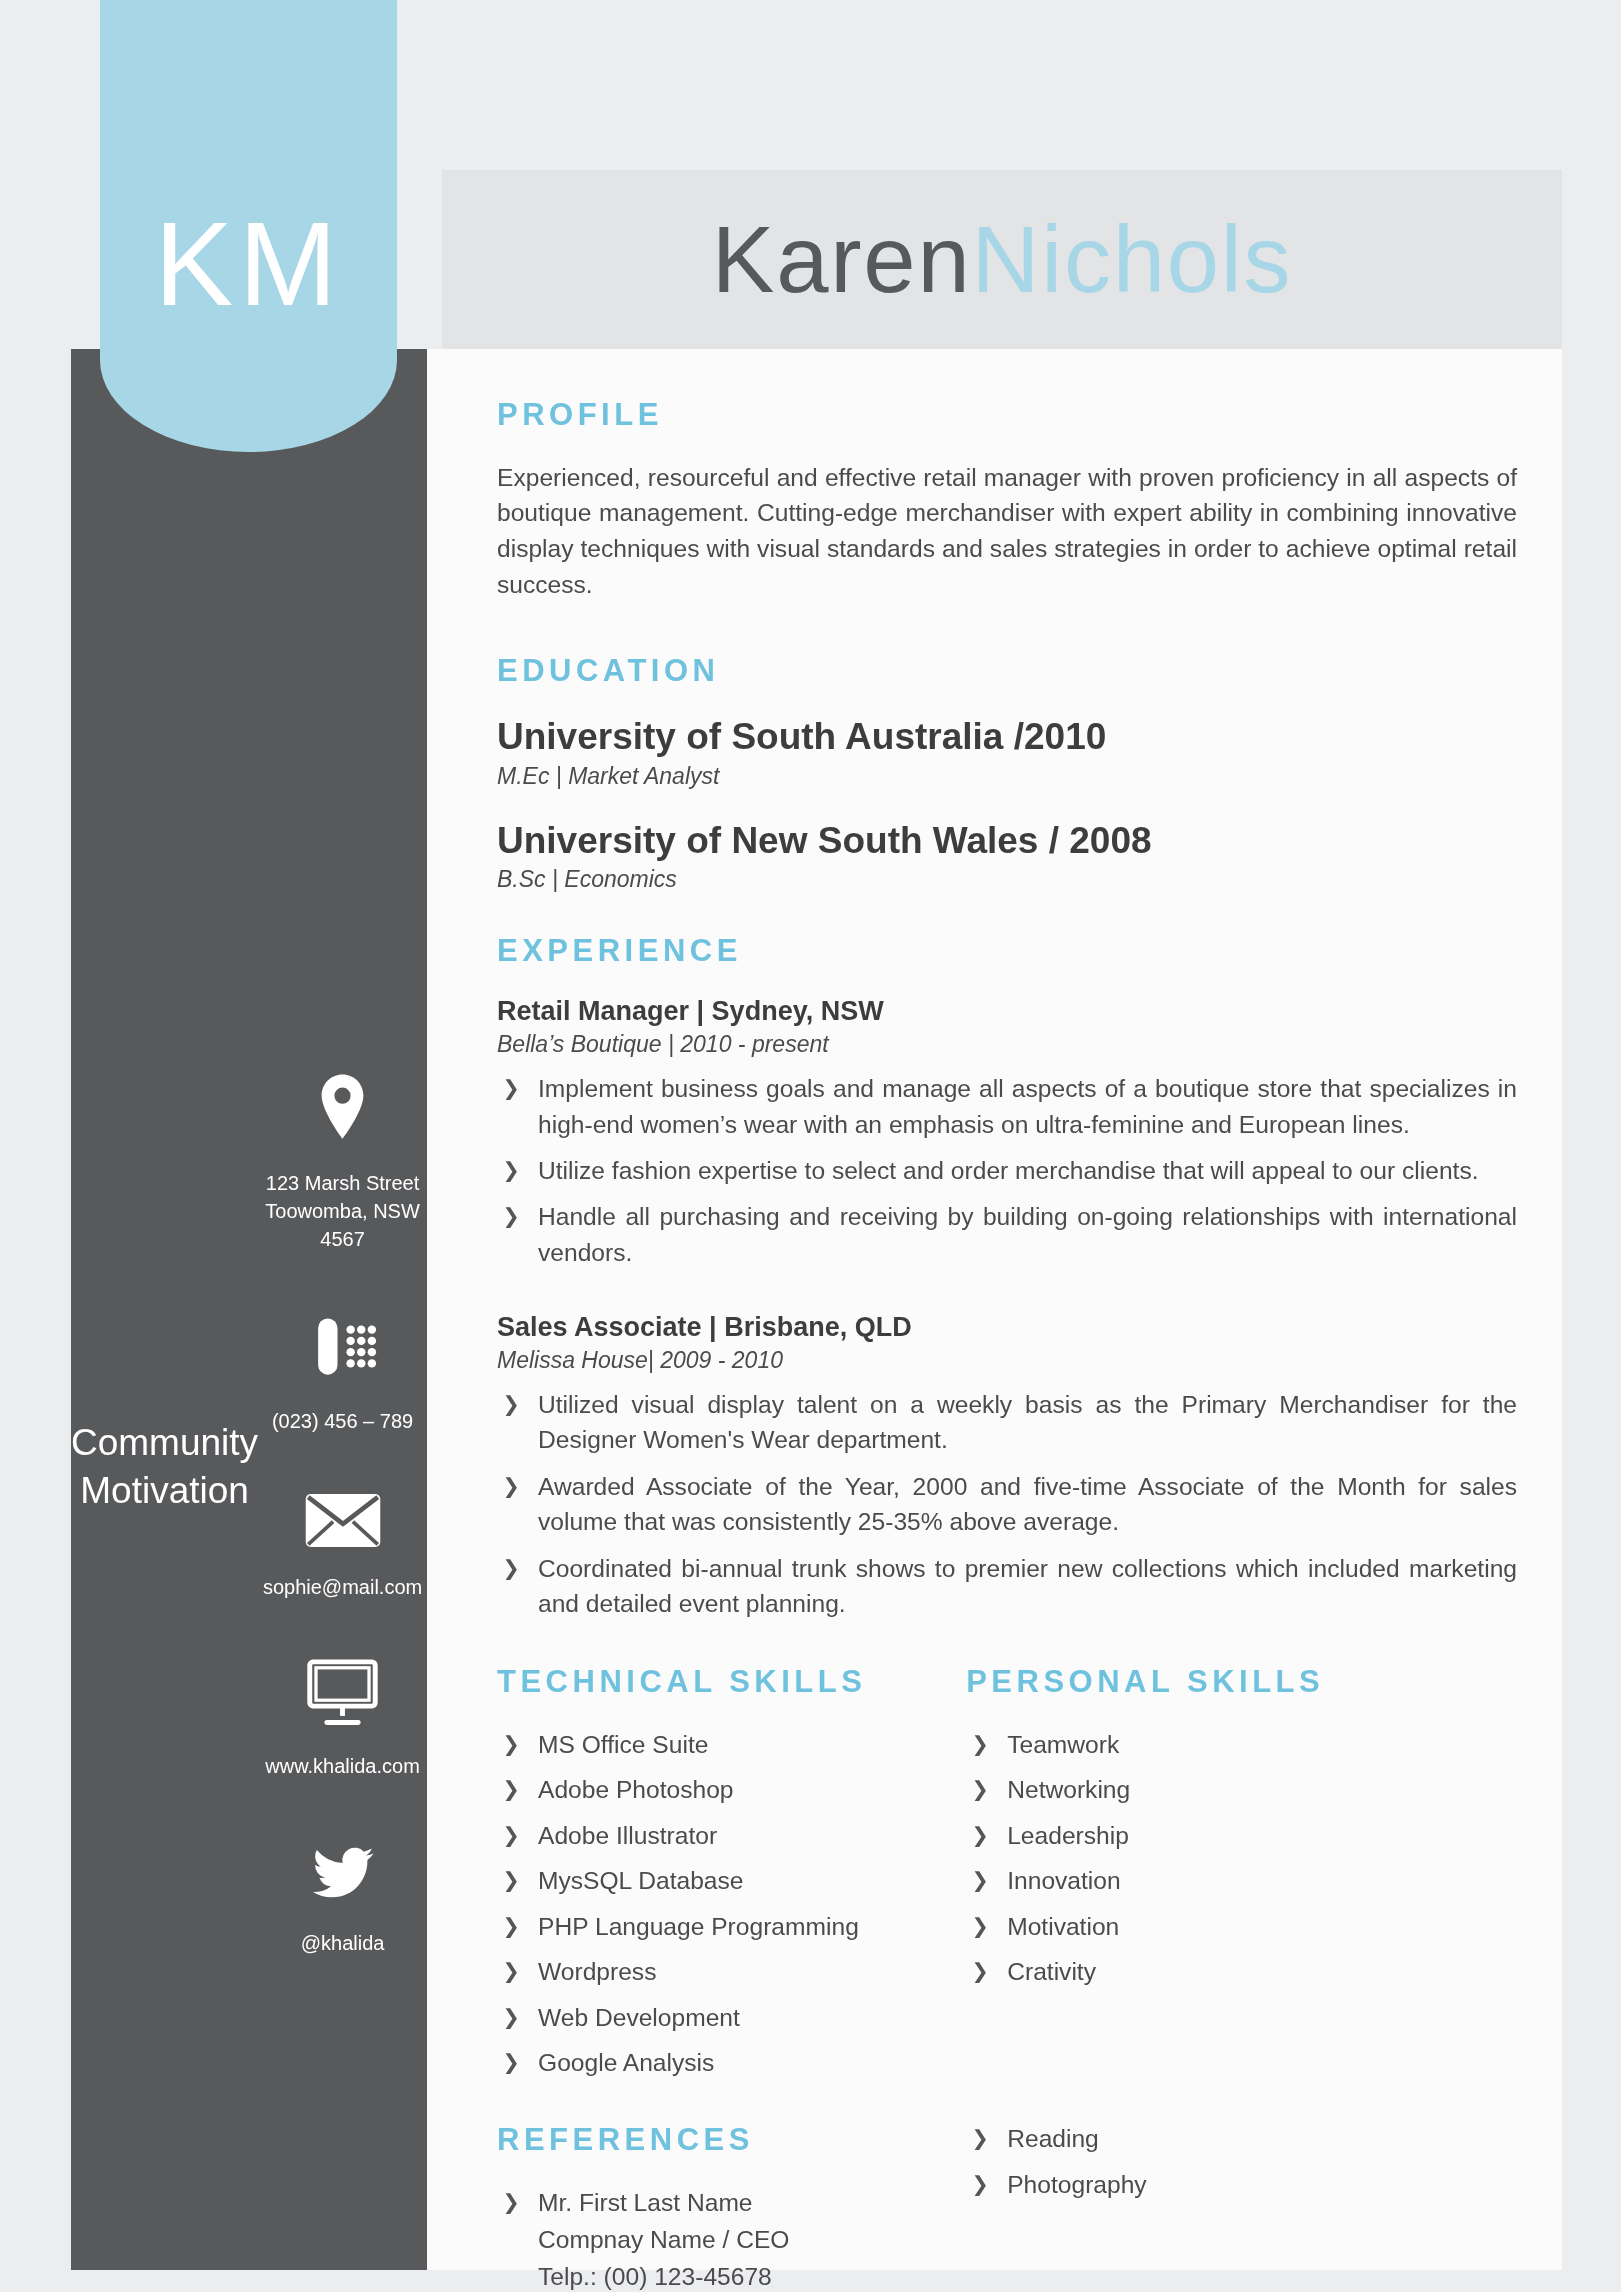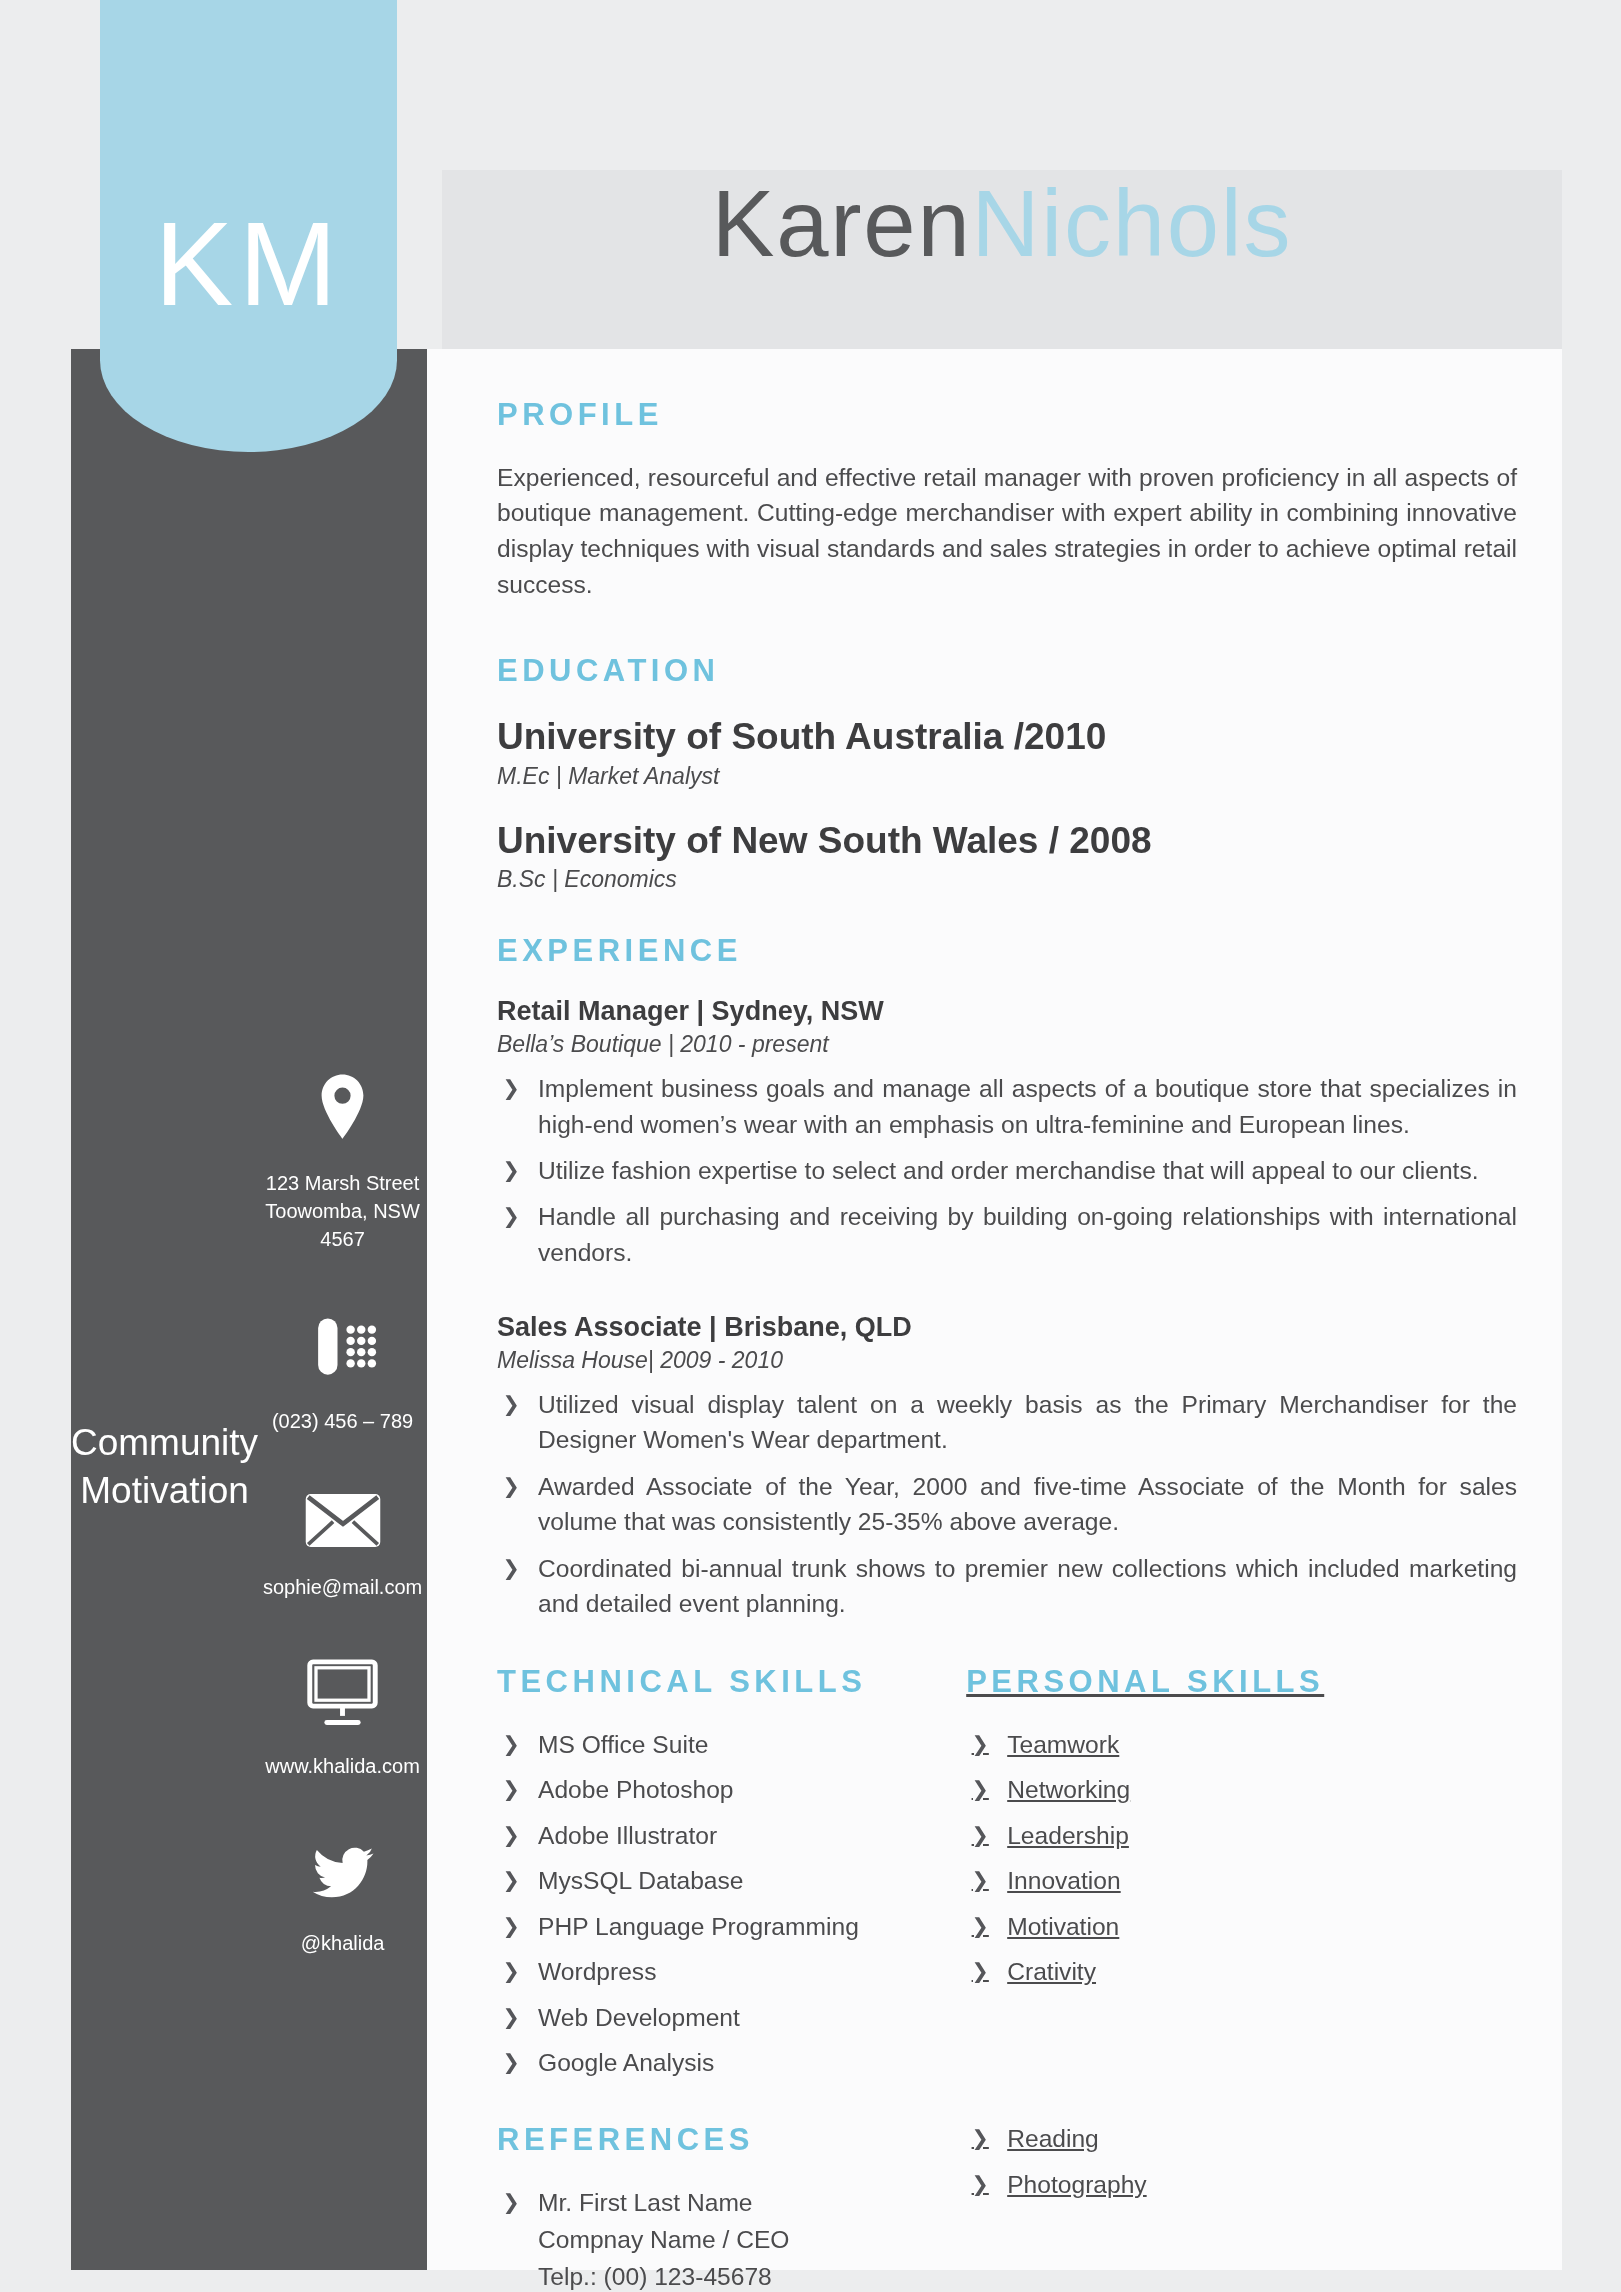--- a/index.html
+++ b/index.html
@@ -2,21 +2,21 @@
 <html style="font-size:14.3px"><head>
 <meta charset="utf-8">
 <style>
   * { margin:0; padding:0; box-sizing:border-box; }
   html,body { background:#ecedee; }
   body { font-family:"Liberation Sans", sans-serif; }
   .page { position:relative; width:1621px; height:2293px; background:#ecedee; overflow:hidden; }
 
   
   .header-band { position:absolute; left:442px; top:170px; right:59px; height:179px;
-                 background:#e3e4e6; display:flex; justify-content:center; }
+                 background:#e3e4e6; display:flex; align-items:center; justify-content:center; }
   .name { font-size:94px; letter-spacing:1.8px; color:#58595b; font-weight:400; white-space:nowrap; }
   .name .last { color:#a7d6e7; }
 
   
   .sidebar { position:absolute; left:71px; top:349px; bottom:23px; width:356px;
              background:#58595b; color:#fff; display:flex; flex-direction:row; align-items:center;
              padding-top:315px; z-index:1; }
   .tagline { font-size:37px; line-height:1.3; text-align:center; font-weight:400; }
   .tagline span { display:block; }
   .contacts { margin-top:150px; display:flex; flex-direction:column; align-items:center; }
@@ -47,21 +47,21 @@
   .job { margin-bottom:41px; }
   .job-title { font-size:27px; font-weight:700; color:#3d3d3f; margin-bottom:4.5px; }
   .job-meta { font-size:23px; font-style:italic; margin-bottom:12.5px; }
   ul.bullets { list-style:none; }
   ul.bullets li { display:flex; margin-bottom:10.7px; }
   .arrow { flex:0 0 41px; color:#55565a; font-size:20.6px; line-height:1.65; padding-left:5.4px; }
   .btext { flex:1; font-size:24.6px; line-height:1.45; text-align:justify; }
 
   .two-col { display:flex; }
   .col-left { width:46%; padding-right:36px; }
-  .col-right { width:54%;text-decoration:underline; }
+  .col-right { width:54%; }
 
   ul.plain-list { list-style:none; }
   ul.plain-list li { display:flex; margin-bottom:9.9px; }
   ul.plain-list .btext { text-align:left; }
 
   .refs-row { margin-top:30px; }
   .ref-item { display:flex; margin-bottom:41px; }
   .ref-lines { flex:1; font-size:24.6px; line-height:1.5; }
   .ref-lines span { display:block; }
 </style>

